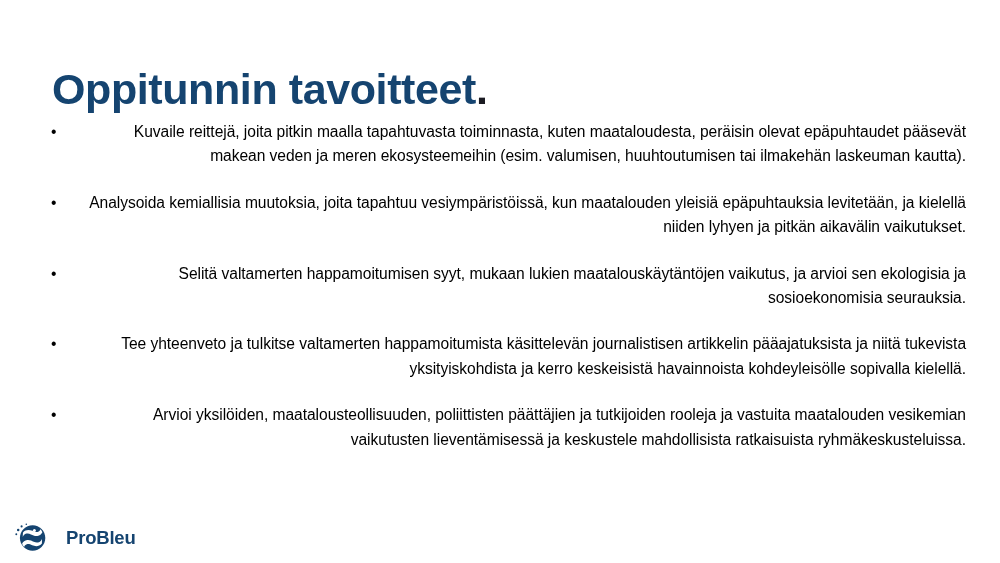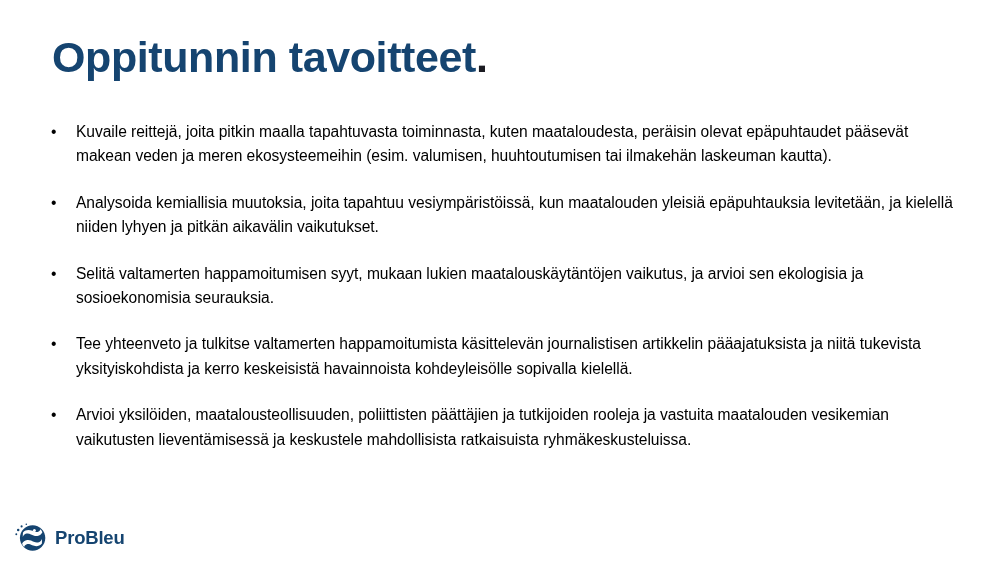--- a/index.html
+++ b/index.html
@@ -19,21 +19,21 @@
   .slide {
     position: absolute;
     inset: 0;
     background: #ffffff;
   }
 
   
   .title {
     position: absolute;
     left: 52px;
-    top: 36px;
+    top: 68px;
     font-size: 43px;
     font-weight: bold;
     color: #154470;
     letter-spacing: -0.4px;
     line-height: 1.0;
     white-space: nowrap;
   }
   .title .dot {
     color: #1b1b22;
   }
@@ -62,30 +62,31 @@
     left: 5px;
     top: 0;
     width: 12px;
     font-size: 15.6px;
     line-height: 24.4px;
     color: #000000;
     text-align: left;
   }
   .bullet-text {
     display: block;
+    text-align: right;
   }
 
   
   .logo {
     position: absolute;
     left: 14px;
     top: 521px;
     display: flex;
     align-items: center;
-    gap: 7px;
+    gap: 18px;
   }
   .logo-mark {
     width: 34px;
     height: 34px;
     display: block;
     flex: none;
   }
   .logo-text {
     font-size: 18.5px;
     font-weight: bold;

